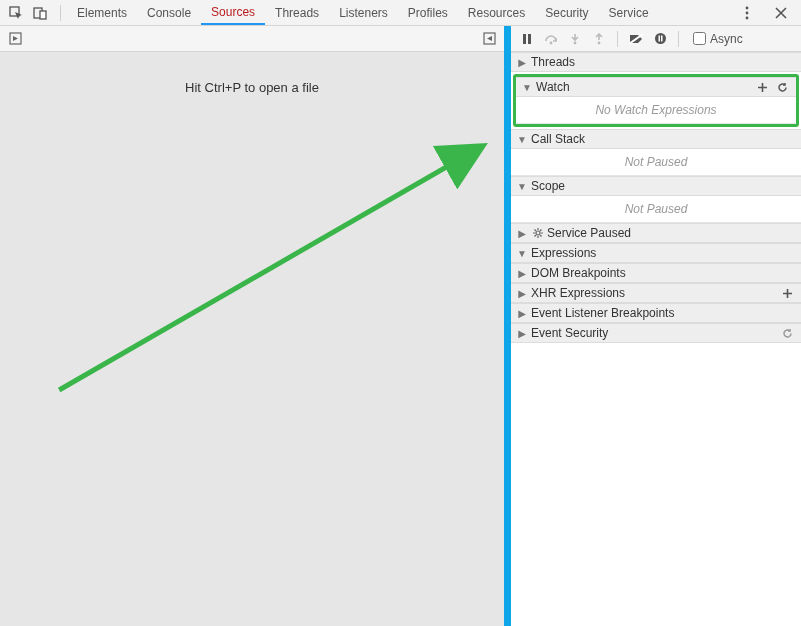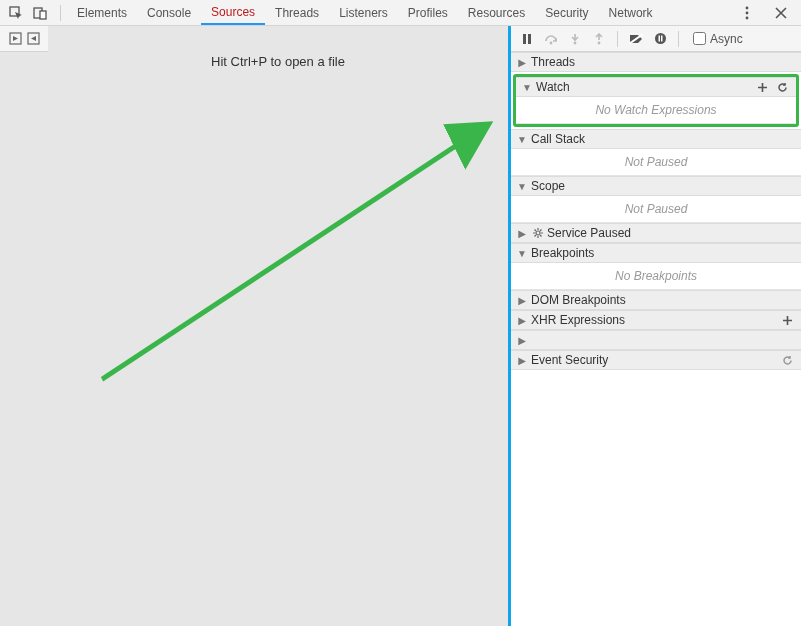--- a/index.html
+++ b/index.html
@@ -51,23 +51,23 @@
   }
   
   .main {
     display: flex;
     height: calc(100% - 26px);
   }
   .left-pane {
     position: relative;
     background: #e6e6e6;
     flex: 1;
-    border-right: 3px solid #0ea5e9;
+    border-right: 7px solid #0ea5e9;
     display: flex;
-    flex-direction: row;
+    flex-direction: column;
   }
   .left-toolbar {
     height: 26px;
     background: #f5f5f5;
     border-bottom: 1px solid #d4d4d4;
     display: flex; align-items: center; justify-content: space-between;
     padding: 0 6px;
   }
   .left-toolbar .tb-icon {
     width: 18px; height: 18px;
@@ -198,21 +198,21 @@
     <div class="tab">
         <span>Profiles</span>
       </div>
     <div class="tab">
         <span>Resources</span>
       </div>
     <div class="tab">
         <span>Security</span>
       </div>
     <div class="tab">
-        <span>Network</span>
+        <span>Service</span>
       </div>
   </div>
   <div class="topbar-right">
     <div class="icon-slot">
       <svg width="4" height="14" viewBox="0 0 4 14">
           <circle cx="2" cy="2" r="1.4" fill="#555"></circle>
           <circle cx="2" cy="7" r="1.4" fill="#555"></circle>
           <circle cx="2" cy="12" r="1.4" fill="#555"></circle>
         </svg>
     </div>
@@ -357,42 +357,42 @@
                 <line x1="1.5" y1="8.5" x2="3" y2="7"></line>
                 <line x1="7" y1="3" x2="8.5" y2="1.5"></line>
               </g>
             </svg>
         </span>
         <span>Service Paused</span>
       </div>
 
       <div class="section-header">
         <span class="tri">▼</span>
-        <span>Breakpoints</span>
-      </div>
-      <div class="section-body">No Breakpoints</div>
+        <span>Expressions</span>
+      </div>
 
       <div class="section-header">
         <span class="tri">▶</span>
         <span>DOM Breakpoints</span>
       </div>
 
       <div class="section-header">
         <span class="tri">▶</span>
         <span>XHR Expressions</span>
         <span class="spacer"></span>
         <span class="hdr-btn">
           <svg width="11" height="11" viewBox="0 0 11 11">
               <path d="M5.5 1 V10 M1 5.5 H10" stroke="#555" stroke-width="1.6"></path>
             </svg>
         </span>
       </div>
 
       <div class="section-header">
         <span class="tri">▶</span>
+        <span>Event Listener Breakpoints</span>
       </div>
 
       <div class="section-header">
         <span class="tri">▶</span>
         <span>Event Security</span>
         <span class="spacer"></span>
         <span class="hdr-btn">
           <svg width="11" height="11" viewBox="0 0 11 11">
               <path d="M9 5.5 A3.5 3.5 0 1 1 8 3" fill="none" stroke="#999" stroke-width="1.5"></path>
               <path d="M8 1 L8 3 L6 3" fill="none" stroke="#999" stroke-width="1.5"></path>

